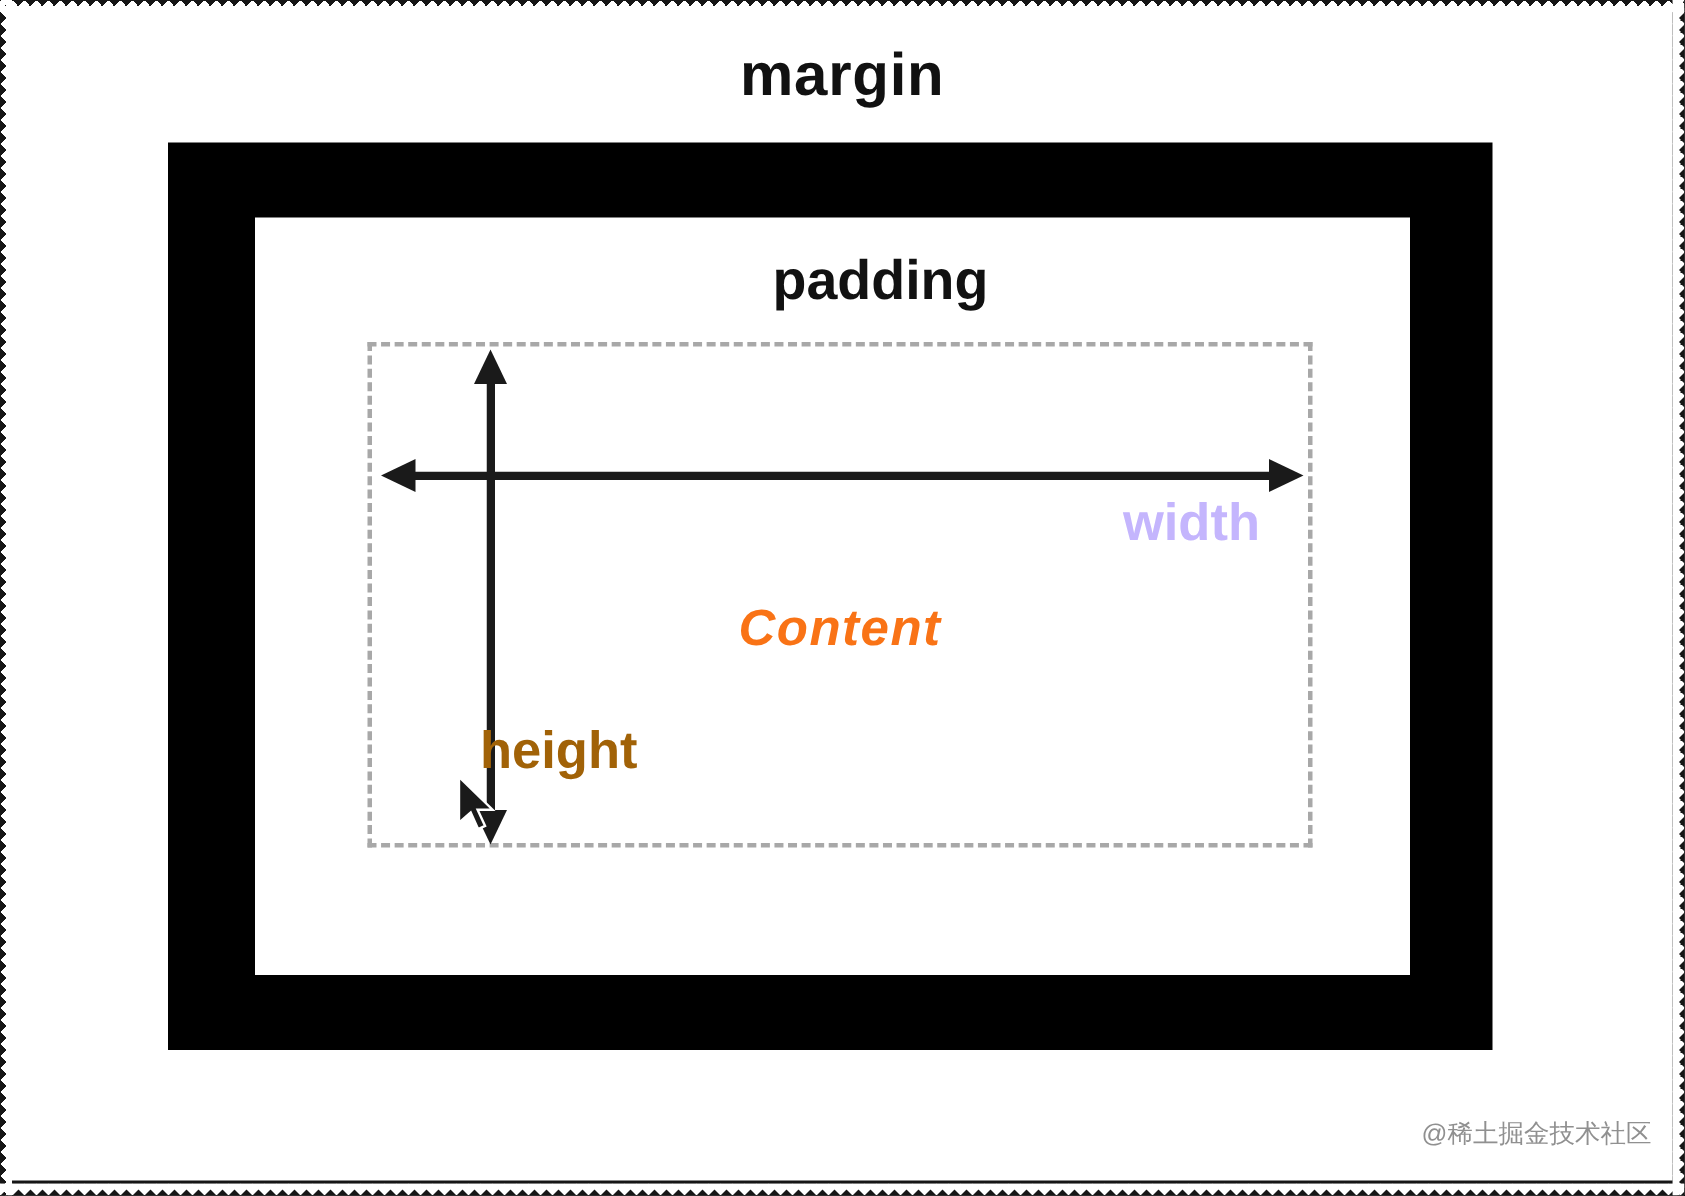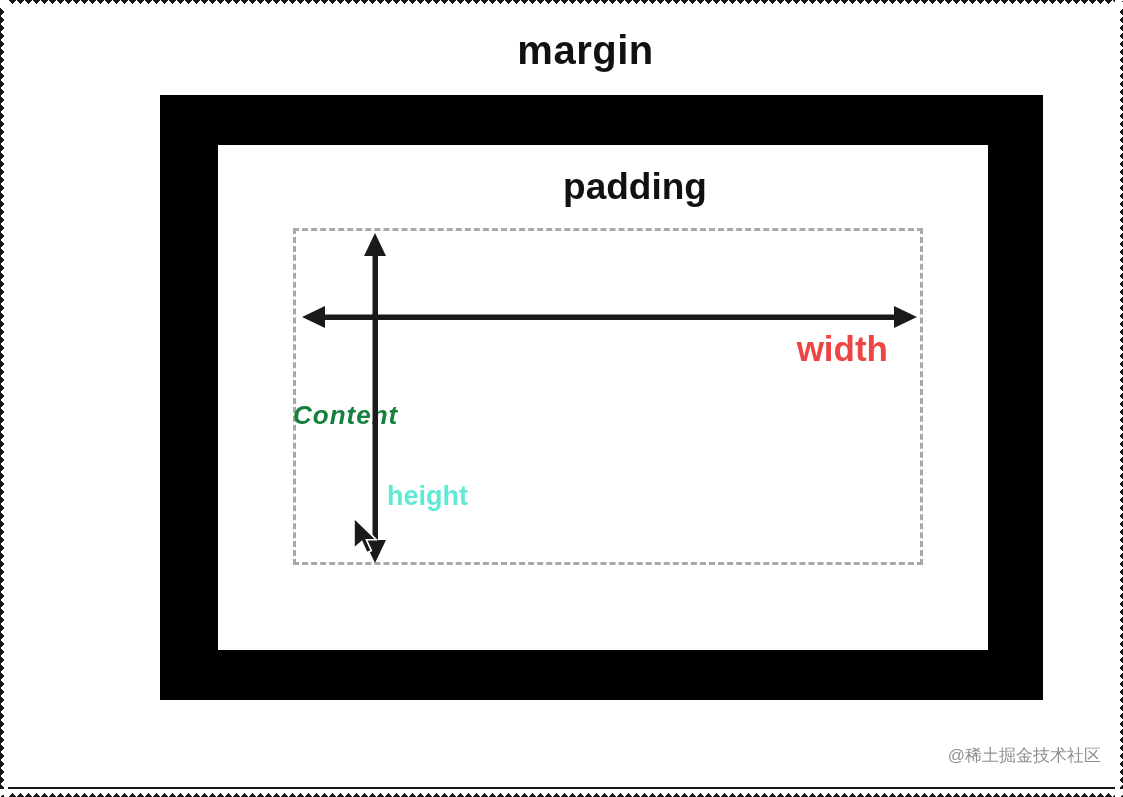--- a/index.html
+++ b/index.html
@@ -53,21 +53,21 @@
     right: 0; top: 0; bottom: 0; width: 8px;
     background-image:
       linear-gradient(to bottom left, transparent 50%, #ffffff 50%),
       linear-gradient(to top left, transparent 50%, #ffffff 50%);
     background-size: 8px 8px;
     background-position: 0 0, 0 8px;
     background-repeat: repeat-y;
   }
 
   
-  .canvas { position: absolute; inset: 0; margin-left: 48px; }
+  .canvas { position: absolute; inset: 0; }
 
   .margin-label {
     position: absolute;
     left: 0; top: 28px; width: 100%;
     text-align: center;
     font-size: 40px;
     font-weight: bold;
     color: #111111;
     letter-spacing: 0.5px;
   }
@@ -102,40 +102,41 @@
   .content-box {
     position: absolute;
     left: 245px; top: 228px;
     width: 630px; height: 337px;
     border: 3px dashed #a8a8a8;
     box-sizing: border-box;
   }
   .content-label {
     position: absolute;
     left: 245px; top: 400px; width: 630px;
-    font-size: 26px;
+    text-align: center;
+    font-size: 34px;
     font-weight: bold;
     font-style: italic;
-    color: #15803d;
+    color: #f97316;
     letter-spacing: 1px;
   }
   .width-label {
     position: absolute;
     left: 640px; top: 329px; width: 200px;
     text-align: right;
     font-size: 35px;
     font-weight: bold;
-    color: #ef4444;
+    color: #c4b5fd;
   }
   .height-label {
     position: absolute;
-    left: 339px; top: 481px;
-    font-size: 27px;
+    left: 320px; top: 481px;
+    font-size: 35px;
     font-weight: bold;
-    color: #5eead4;
+    color: #a16207;
   }
   .overlay-svg {
     position: absolute;
     inset: 0;
     pointer-events: none;
   }
   .watermark {
     position: absolute;
     right: 22px; bottom: 30px;
     font-size: 17px;

